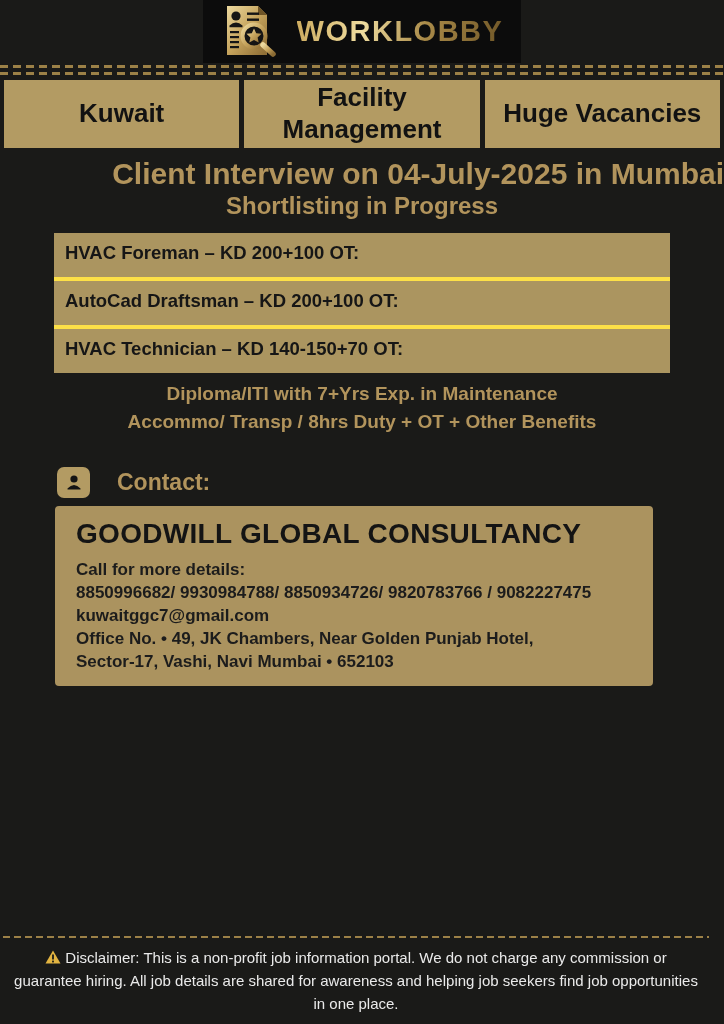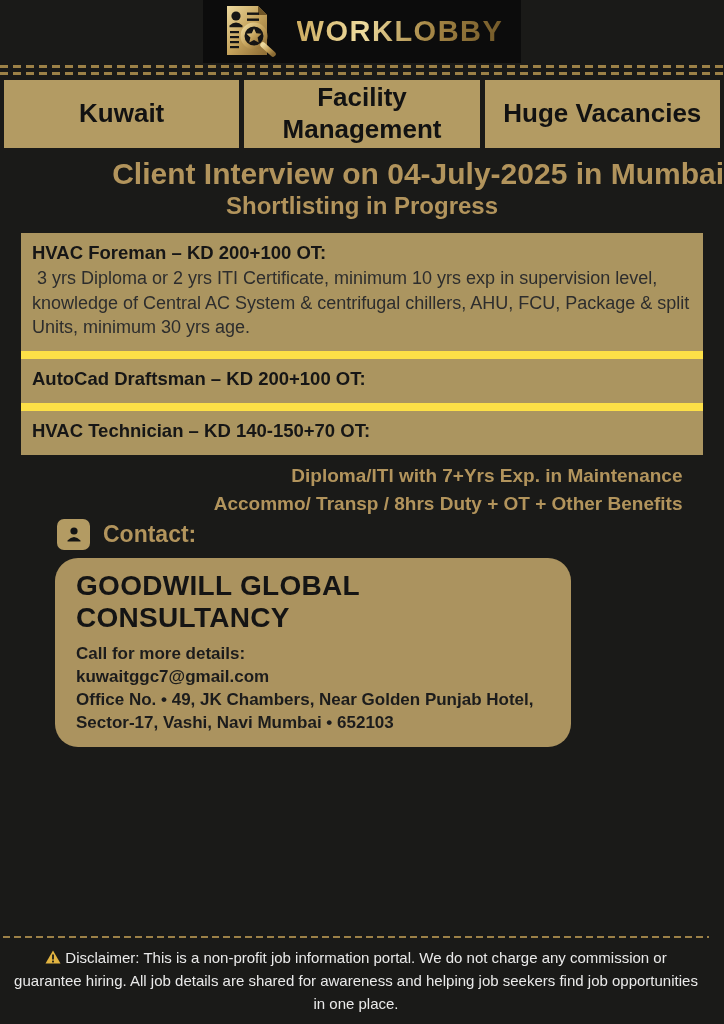--- a/index.html
+++ b/index.html
@@ -29,32 +29,32 @@
   .tags { display:flex; gap:5px; padding:0 4px; margin-top:3px; }
   .tag {
     flex:1; height:68px; background:#b39b63; color:#121212;
     display:flex; align-items:center; justify-content:center; text-align:center;
     font-weight:bold; font-size:26px; line-height:1.22; padding:0 14px;
   }
   
   .title { margin:9px 0 0; text-align:right; font-size:30px; font-weight:bold; color:#b2945c; }
   .subtitle { margin:1px 0 0; text-align:center; font-size:24px; font-weight:bold; color:#b2945c; }
   
-  .panel { width:682px; margin:13px auto 0; background:#ab9560; }
+  .panel { width:616px; margin:13px auto 0; background:#ab9560; }
   .job { padding:8px 11px 11px 11px; }
-  .job + .job { border-top:8px solid #fde047; }
+  .job + .job { border-top:4px solid #fde047; }
   .job-title { font-size:18.5px; font-weight:bold; color:#161616; line-height:1.35; margin:0; }
   .job-desc  { font-size:18px; color:#2d2d2d; line-height:1.37; margin:0; white-space:pre-wrap; }
   
-  .benefits { width:641px; margin:7px auto 0; text-align:right; font-weight:bold; color:#b2945c; font-size:19px; line-height:1.5; }
+  .benefits { width:641px; margin:7px auto 0; text-align:center; font-weight:bold; color:#b2945c; font-size:19px; line-height:1.5; }
   
-  .contact-row { display:flex; align-items:center; gap:13px; margin:0 0 0 57px; }
+  .contact-row { display:flex; align-items:center; gap:27px; margin:30px 0 0 57px; }
   .person-badge { width:33px; height:31px; background:#b39b63; border-radius:7px; display:flex; align-items:center; justify-content:center; }
   .contact-label { font-size:23px; font-weight:bold; color:#b2945c; }
-  .card { width:516px; margin:8px 0 0 55px; background:#ab935f; border-radius:23px; padding:10px 21px 12px; }
+  .card { width:598px; margin:8px 0 0 55px; background:#ab935f; border-radius:4px; padding:10px 21px 12px; }
   .company { font-size:28px; font-weight:800; color:#141414; letter-spacing:0.3px; margin:2px 0 9px; }
   .card-line { font-size:17px; font-weight:bold; color:#1c1c1c; line-height:1.35; }
   
   .poster-footer { position:absolute; left:0; right:12px; bottom:0; padding-bottom:9px; }
   .disclaimer { margin:0 12px; text-align:center; color:#eaeaea; font-size:15px; line-height:1.5; }
   .warn { display:inline-block; vertical-align:-1px; margin-right:4px; }
 </style>
 </head>
 <body>
 
@@ -100,21 +100,20 @@
     <div class="tag">Facility Management</div>
     <div class="tag">Huge Vacancies</div>
   </div>
 
   <h1 class="title">Client Interview on 04-July-2025 in Mumbai</h1>
   <h2 class="subtitle">Shortlisting in Progress</h2>
 
   <section class="panel">
     <article class="job">
       <h3 class="job-title">HVAC Foreman – KD 200+100 OT:</h3>
-      <p class="job-desc"> 3 yrs Diploma or 2 yrs ITI Certificate, minimum 10 yrs exp in supervision level, knowledge of Central AC System &amp; centrifugal chillers, AHU, FCU, Package &amp; split Units, minimum 30 yrs age.</p>
     </article>
     <article class="job">
       <h3 class="job-title">AutoCad Draftsman – KD 200+100 OT:</h3>
     </article>
     <article class="job">
       <h3 class="job-title">HVAC Technician – KD 140-150+70 OT:</h3>
     </article>
   </section>
 
   <div class="benefits">
@@ -128,20 +127,21 @@
         <circle cx="10" cy="7" r="3.6" fill="#141414"></circle>
         <path d="M3.5 16.5 q6.5 -7 13 0 v1 h-13 z" fill="#141414"></path>
       </svg>
     </span>
     <span class="contact-label">Contact:</span>
   </div>
 
   <div class="card">
     <div class="company">GOODWILL GLOBAL CONSULTANCY</div>
     <div class="card-line">Call for more details:</div>
+    <div class="card-line">8850996682/ 9930984788/ 8850934726/ 9820783766 / 9082227475</div>
     <div class="card-line">kuwaitggc7@gmail.com</div>
     <div class="card-line">Office No. • 49, JK Chambers, Near Golden Punjab Hotel,</div>
     <div class="card-line">Sector-17, Vashi, Navi Mumbai • 652103</div>
   </div>
 
   <footer class="poster-footer">
     <div class="dash-single"></div>
     <p class="disclaimer"><span class="warn"><svg width="16" height="14" viewBox="0 0 16 14" aria-hidden="true">
             <polygon points="8,0.5 15.5,13.5 0.5,13.5" fill="#e2b441"></polygon>
             <rect x="7.1" y="4.5" width="1.8" height="5" fill="#1a1a18"></rect>

